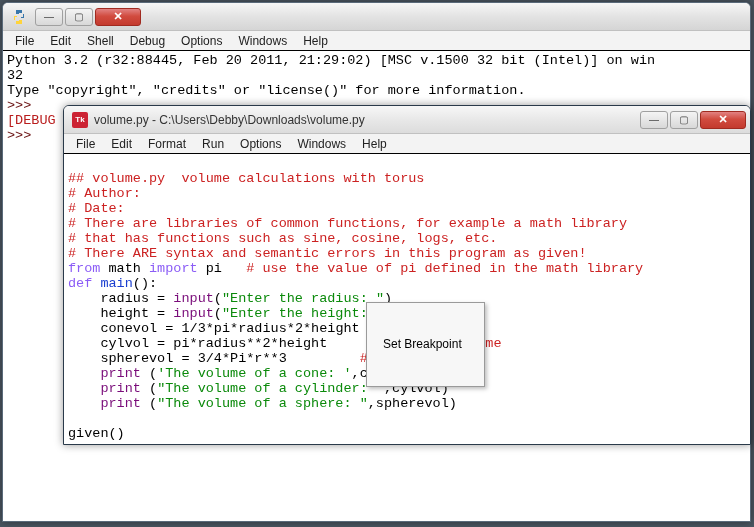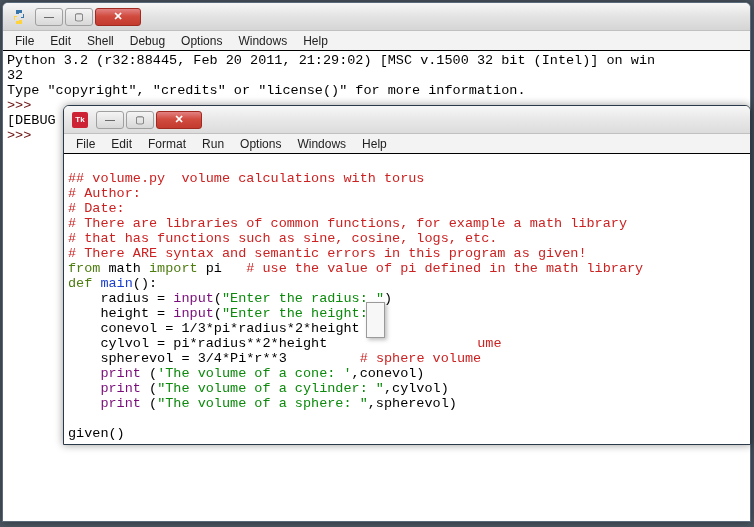--- a/index.html
+++ b/index.html
@@ -92,23 +92,23 @@
   font-size: 13.5px;
   line-height: 15px;
   padding: 2px 4px;
   color: #000;
   white-space: pre;
   overflow: hidden;
 }
 .shell-content { height: calc(100% - 48px); }
 .editor-content { height: calc(100% - 48px); position: relative; }
 .c-prompt { color: #6a1111; }
-.c-debug { color: #000000; }
+.c-debug { color: #b91c1c; }
 .c-comment { color: #c22; }
-.c-keyword { color: #4d7c0f; }
+.c-keyword { color: #8b5cf6; }
 .c-builtin { color: #7a0d7a; }
 .c-def { color: #1a3ed0; }
 .c-string { color: #0b8a0b; }
 .c-normal { color: #000; }
 .context-menu {
   position: absolute;
   background: #f7f7f7;
   border: 1px solid #9a9a9a;
   box-shadow: 2px 2px 4px rgba(0,0,0,0.25);
   font-family: "Segoe UI", Tahoma, sans-serif;
@@ -155,20 +155,21 @@
 <span class="c-prompt">&gt;&gt;&gt; </span>
 <span class="c-debug">[DEBUG</span>
 <span class="c-prompt">&gt;&gt;&gt; </span></div>
 </div>
 
 <div class="window editor-window">
   <div class="titlebar active">
     <span class="app-icon" style="background:#c23; color:#fff; font-size:8px; font-weight:bold; width:16px; height:16px; border-radius:2px;">
       <span>Tk</span>
     </span>
+    <span class="title-text">volume.py - C:\Users\Debby\Downloads\volume.py</span>
     <div class="win-controls">
       <div class="win-btn">—</div>
       <div class="win-btn">▢</div>
       <div class="win-btn close">✕</div>
     </div>
   </div>
   <div class="menubar">
     <span>File</span>
     <span>Edit</span>
     <span>Format</span>
@@ -192,15 +193,16 @@
 <span><span class="c-normal">    cylvol = pi*radius**</span><span class="c-normal">2</span><span class="c-normal">*height</span><span style="margin-left:150px" class="c-comment">ume</span></span>
 <span><span class="c-normal">    spherevol = </span><span class="c-normal">3</span><span class="c-normal">/</span><span class="c-normal">4</span><span class="c-normal">*Pi*r**</span><span class="c-normal">3</span><span class="c-normal">         </span><span class="c-comment"># sphere volume</span></span>
 <span><span class="c-normal">    </span><span class="c-builtin">print</span><span class="c-normal"> (</span><span class="c-string">'The volume of a cone: '</span><span class="c-normal">,conevol)</span></span>
 <span><span class="c-normal">    </span><span class="c-builtin">print</span><span class="c-normal"> (</span><span class="c-string">"The volume of a cylinder: "</span><span class="c-normal">,cylvol)</span></span>
 <span><span class="c-normal">    </span><span class="c-builtin">print</span><span class="c-normal"> (</span><span class="c-string">"The volume of a sphere: "</span><span class="c-normal">,spherevol)</span></span>
 <span></span>
 <span class="c-normal">given()</span>
 
     
     <div class="context-menu" style="left:302px; top:148px;">
+      <div class="item">Set Breakpoint</div>
     </div>
   </div>
 </div>
 
 </body></html>

